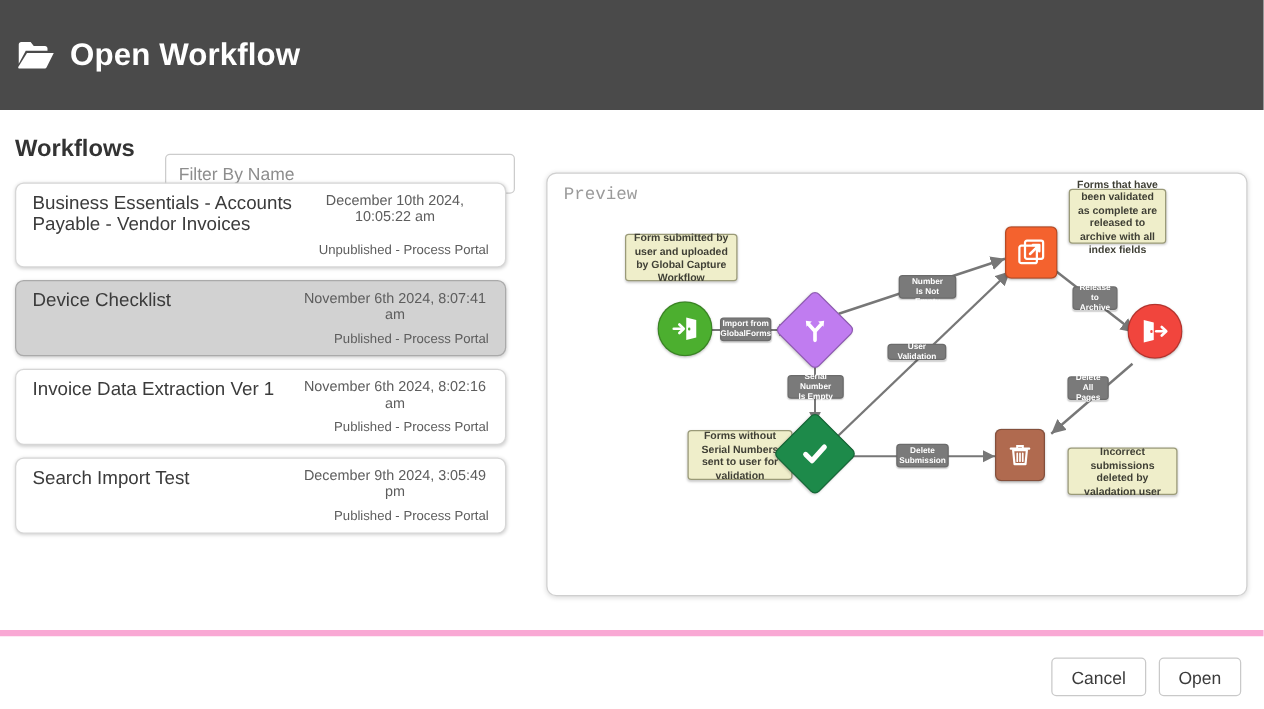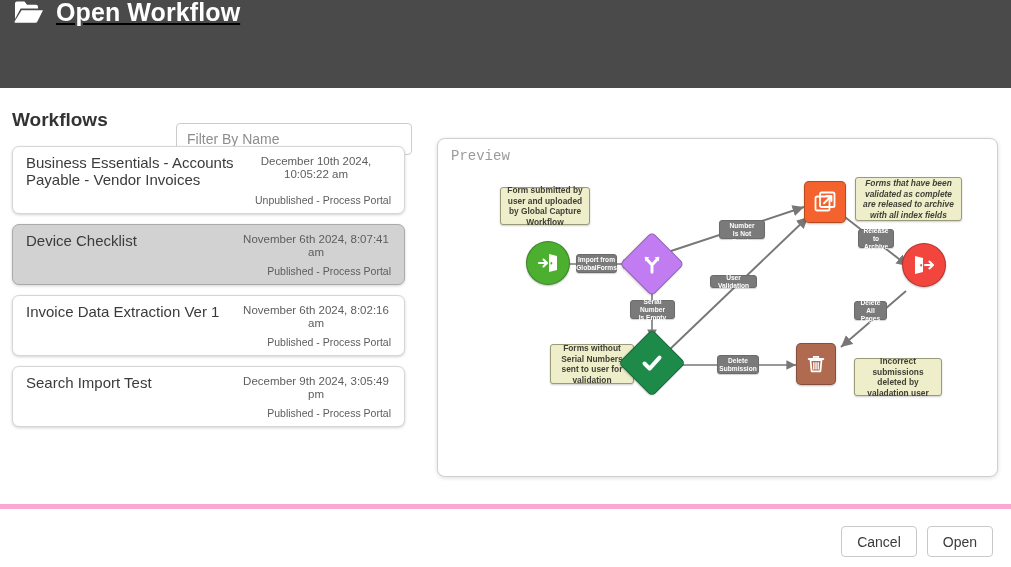--- a/index.html
+++ b/index.html
@@ -9,39 +9,39 @@
     background: #ffffff;
     font-family: "Liberation Sans", sans-serif;
     overflow: hidden;
   }
   #app { position: relative; width: 1011px; height: 567px; background:#fff; }
 
   
   .header {
     position: absolute; left:0; top:0; width:1011px; height:88px;
     background:#4a4a4a;
-    display:flex; padding-left:14px;text-decoration:underline;
+    display:flex; align-items:center; padding-left:14px;
   }
   .header-icon { width:30px; height:24px; margin-right:12px; display:block; }
   .header-title {
     color:#ffffff; font-size:25px; font-weight:bold; letter-spacing:0.1px;
     line-height:1;
   }
 
   
   .body-area { position:absolute; left:0; top:88px; width:1011px; height:416px; background:#fff; }
 
   .list-pane { position:absolute; left:0; top:0; width:425px; height:416px; }
   .list-head {
     position:absolute; left:12px; top:12px; width:400px; height:40px;
     display:flex; align-items:center; justify-content:space-between;
   }
   .list-title { font-size:19px; font-weight:bold; color:#333; }
   .filter-input {
-    width:236px; height:32px; border:1px solid #ccc; border-radius:4px;
+    width:280px; height:32px; border:1px solid #ccc; border-radius:4px;
     padding:0 10px; font-size:14px; color:#555; outline:none;
     font-family:"Liberation Sans", sans-serif; background:#fff;margin-top:38px;
   }
   .filter-input::placeholder { color:#8d8d8d; }
 
   .wf-list { position:absolute; left:12px; top:58px; width:393px; height:340px; }
 
   .wf-item {
     position:relative; width:393px; border-radius:7px;
     background:#ffffff; border:1px solid #d6d6d6;
@@ -213,21 +213,21 @@
 
           <line x1="403" y1="75" x2="470" y2="127" stroke="#777" stroke-width="1.9" marker-end="url(#ah)"></line>
 
           <line x1="468" y1="152" x2="403" y2="208" stroke="#777" stroke-width="1.9" marker-end="url(#ah)"></line>
 
           <line x1="237" y1="226" x2="358" y2="226" stroke="#777" stroke-width="1.6" marker-end="url(#ah)"></line>
         </svg>
 
         <div class="note" style="left:62px; top:48px; width:90px; height:38px;">Form submitted by user and uploaded by Global Capture Workflow</div>
 
-        <div class="note" style="left:417px; top:38px; width:107px; height:44px;font-style:italic;">Forms that have been validated as complete are released to archive with all index fields</div>
+        <div class="note" style="left:417px; top:12px; width:78px; height:44px;">Forms that have been validated as complete are released to archive with all index fields</div>
 
         <div class="note" style="left:112px; top:205px; width:84px; height:40px;">Forms without Serial Numbers sent to user for validation</div>
 
         <div class="note" style="left:416px; top:219px; width:88px; height:38px;">Incorrect submissions deleted by valadation user</div>
 
         <div class="node node-circle" style="left:88px; top:102px; width:44px; height:44px; background:#4caf2f;">
           <svg width="24" height="24" viewBox="0 0 24 24">
             <path d="M13 3 L21 5 L21 19 L13 21 Z" fill="#ffffff"></path>
             <rect x="14.4" y="11" width="1.9" height="2.4" rx="0.9" fill="#4caf2f"></rect>
             <path d="M3 12 L10 12" stroke="#ffffff" stroke-width="2.1" stroke-linecap="round"></path>

